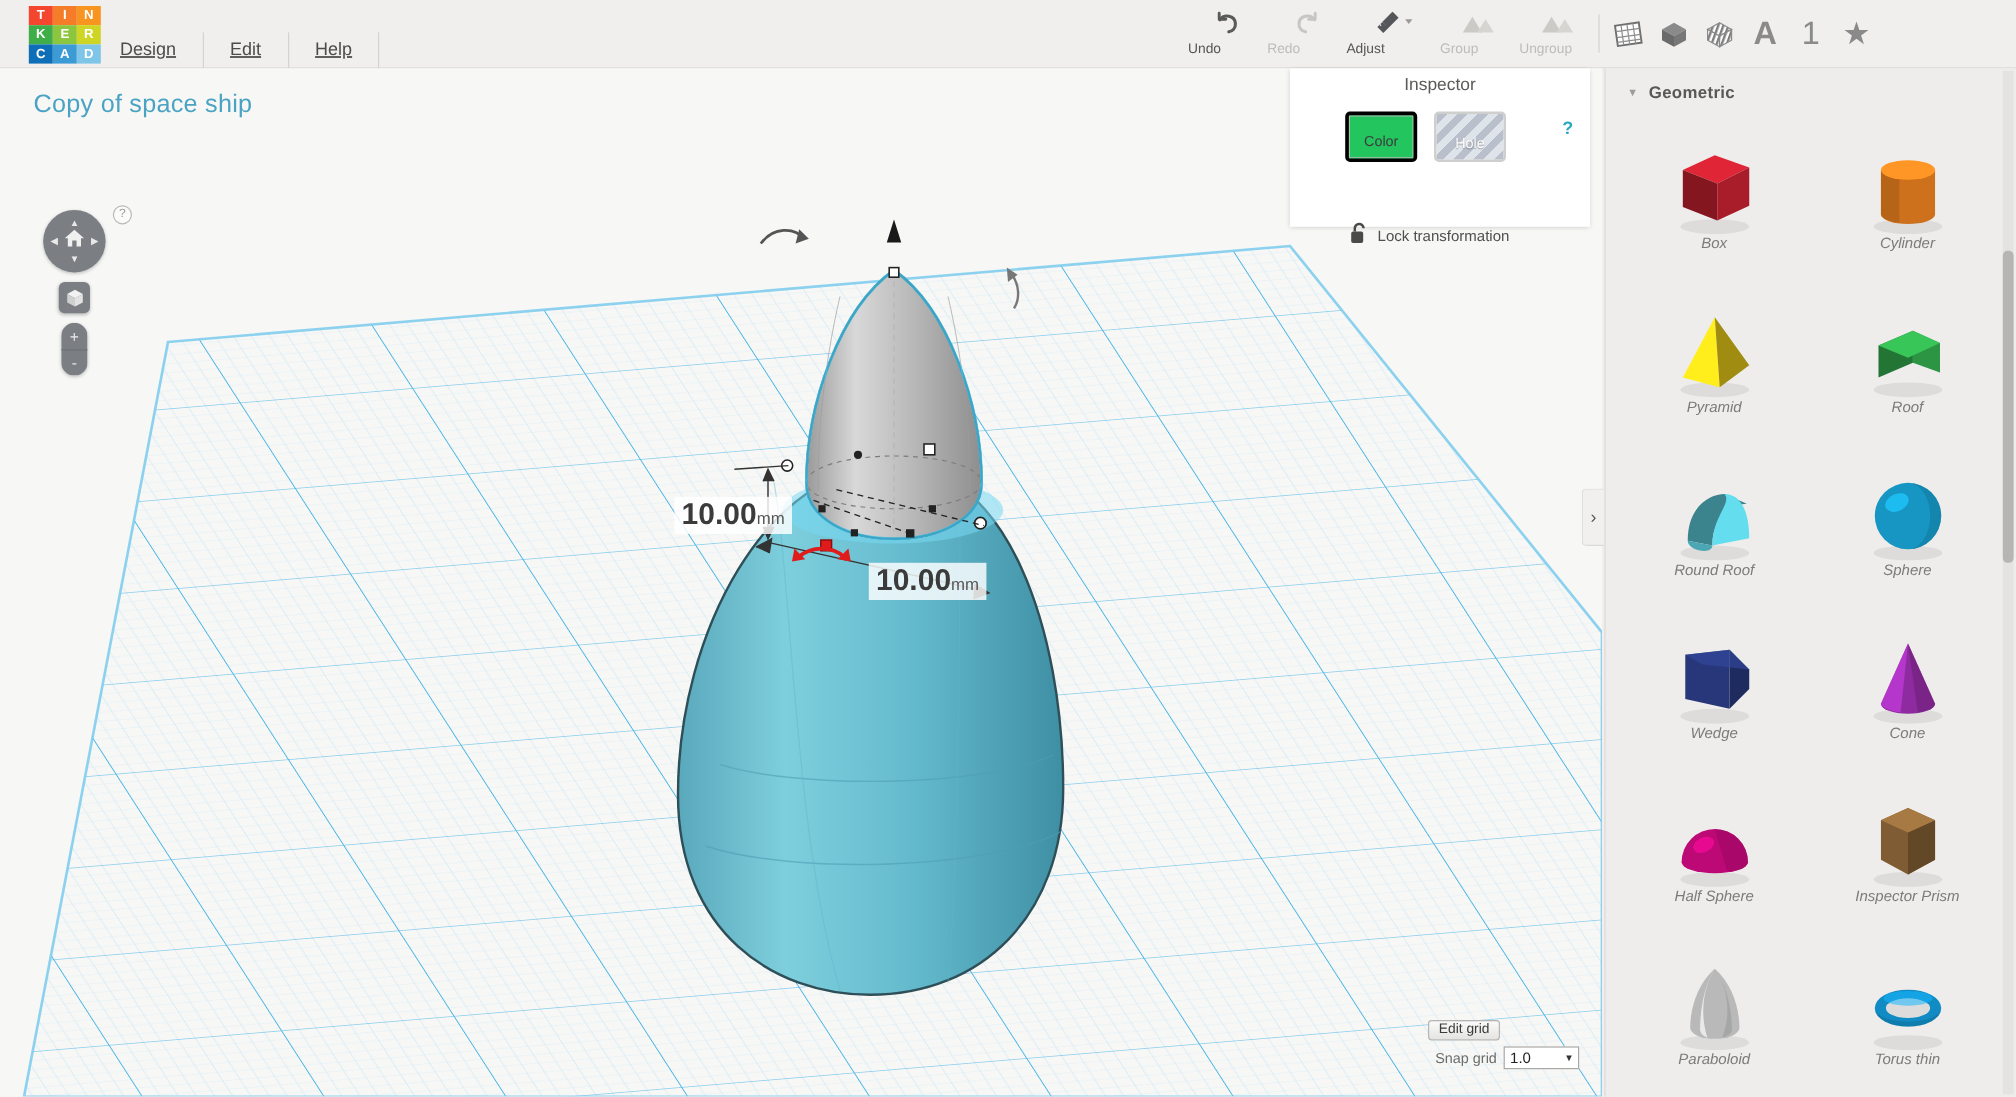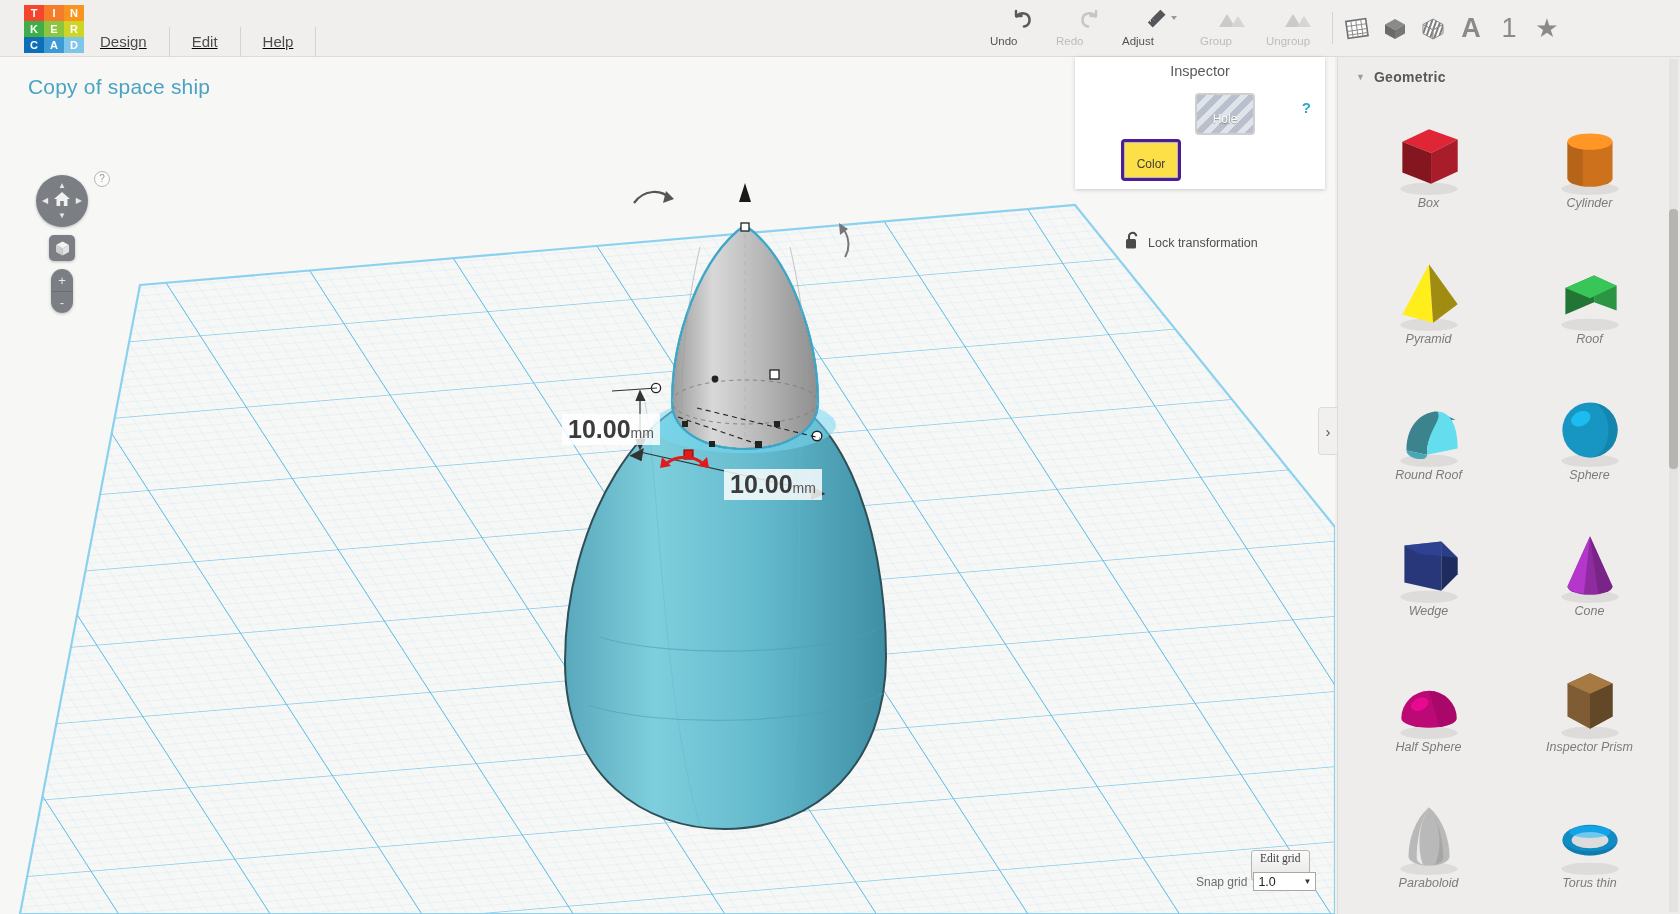--- a/index.html
+++ b/index.html
@@ -70,23 +70,23 @@
   .help-circle { position: absolute; left: 94px; top: 114px; width: 16px; height: 16px;
                  border-radius: 50%; border: 1px solid #b9b9b7; color: #9a9a98;
                  font-size: 10px; text-align: center; line-height: 14px; background: #fbfbfa; }
 
   
   .dimlabel { position: absolute; background: rgba(255,255,255,.82); padding: 1px 6px;
               color: #3b3b3b; font-weight: bold; white-space: nowrap; }
   .dimlabel .unit { font-size: 14px; font-weight: normal; color: #555; }
 
   
-  .editgrid { position: absolute; left: 1251px; top: 793px; height: 31px; padding: 0 8px;
+  .editgrid { position: absolute; left: 1190px; top: 793px; height: 17px; padding: 0 8px;
               font-size: 11.5px; color: #3c3c3c; background: linear-gradient(#fbfbfb,#e4e4e2);
-              border: 1px solid #b6b5b2; border-radius: 3px; line-height: 15px; cursor: pointer; font-family: Liberation Serif, serif; }
+              border: 1px solid #b6b5b2; border-radius: 3px; line-height: 15px; cursor: pointer; }
   .snaprow { position: absolute; left: 1196px; top: 815px; display: flex; align-items: center; }
   .snaprow .lbl { font-size: 12px; color: #6d6d6b; margin-right: 6px; }
   .snapsel { width: 63px; height: 19px; border: 1px solid #a9a8a5; background: #fff;
              font-size: 12.5px; color: #222; display: flex; align-items: center;
              justify-content: space-between; padding: 4px 4px; cursor: pointer; }
   .snapsel .car { font-size: 8px; color: #333; }
 
   
   .collapse-handle { position: absolute; left: 1318px; top: 407px; width: 19px; height: 48px;
                      background: #f1f0ee; border: 1px solid #dcdbd8; border-right: none;
@@ -95,21 +95,21 @@
 
   
   .inspector { position: absolute; left: 1075px; top: 57px; width: 250px; height: 132px;
                background: #fff; box-shadow: 0 1px 4px rgba(0,0,0,.18); }
   .inspector h2 { font-size: 14.5px; color: #5a5a58; font-weight: normal; text-align: center;
                   padding-top: 6px; }
   .insp-swatches { display: flex; gap: 14px; padding: 14px 0 0 46px; }
   .swatch { width: 60px; height: 42px; border-radius: 4px; position: relative; cursor: pointer;
             display: flex; align-items: flex-end; justify-content: center; }
   .swatch .cap { font-size: 12px; color: #3d3d3d; margin-bottom: 7px; position: relative; z-index: 2; }
-  .swatch.color { background: #fde047; border: 3px solid #4c1d95; box-shadow: inset 0 0 0 1px #b9b9b9; margin-top: 46px; }
+  .swatch.color { background: #22c55e; border: 3px solid #000000; box-shadow: inset 0 0 0 1px #b9b9b9; }
   .swatch.hole { background: repeating-linear-gradient(-45deg,#b9c0cc 0 6px,#dfe4ea 6px 12px);
                  border: 2px solid #cfcfcd; }
   .swatch.hole .cap { color: #fff; text-shadow: 0 1px 1px rgba(0,0,0,.35); }
   .insp-help { position: absolute; right: 14px; top: 42px; color: #2aa8c4; font-weight: bold;
                font-size: 15px; cursor: pointer; }
   .lockrow { display: flex; align-items: center; gap: 8px; padding: 12px 0 0 50px; margin-top: 38px; }
   .lockrow .ltxt { font-size: 12.5px; color: #4f4f4d; }
 
   
   .shapes { position: absolute; left: 1337px; top: 57px; width: 343px; height: 857px;

